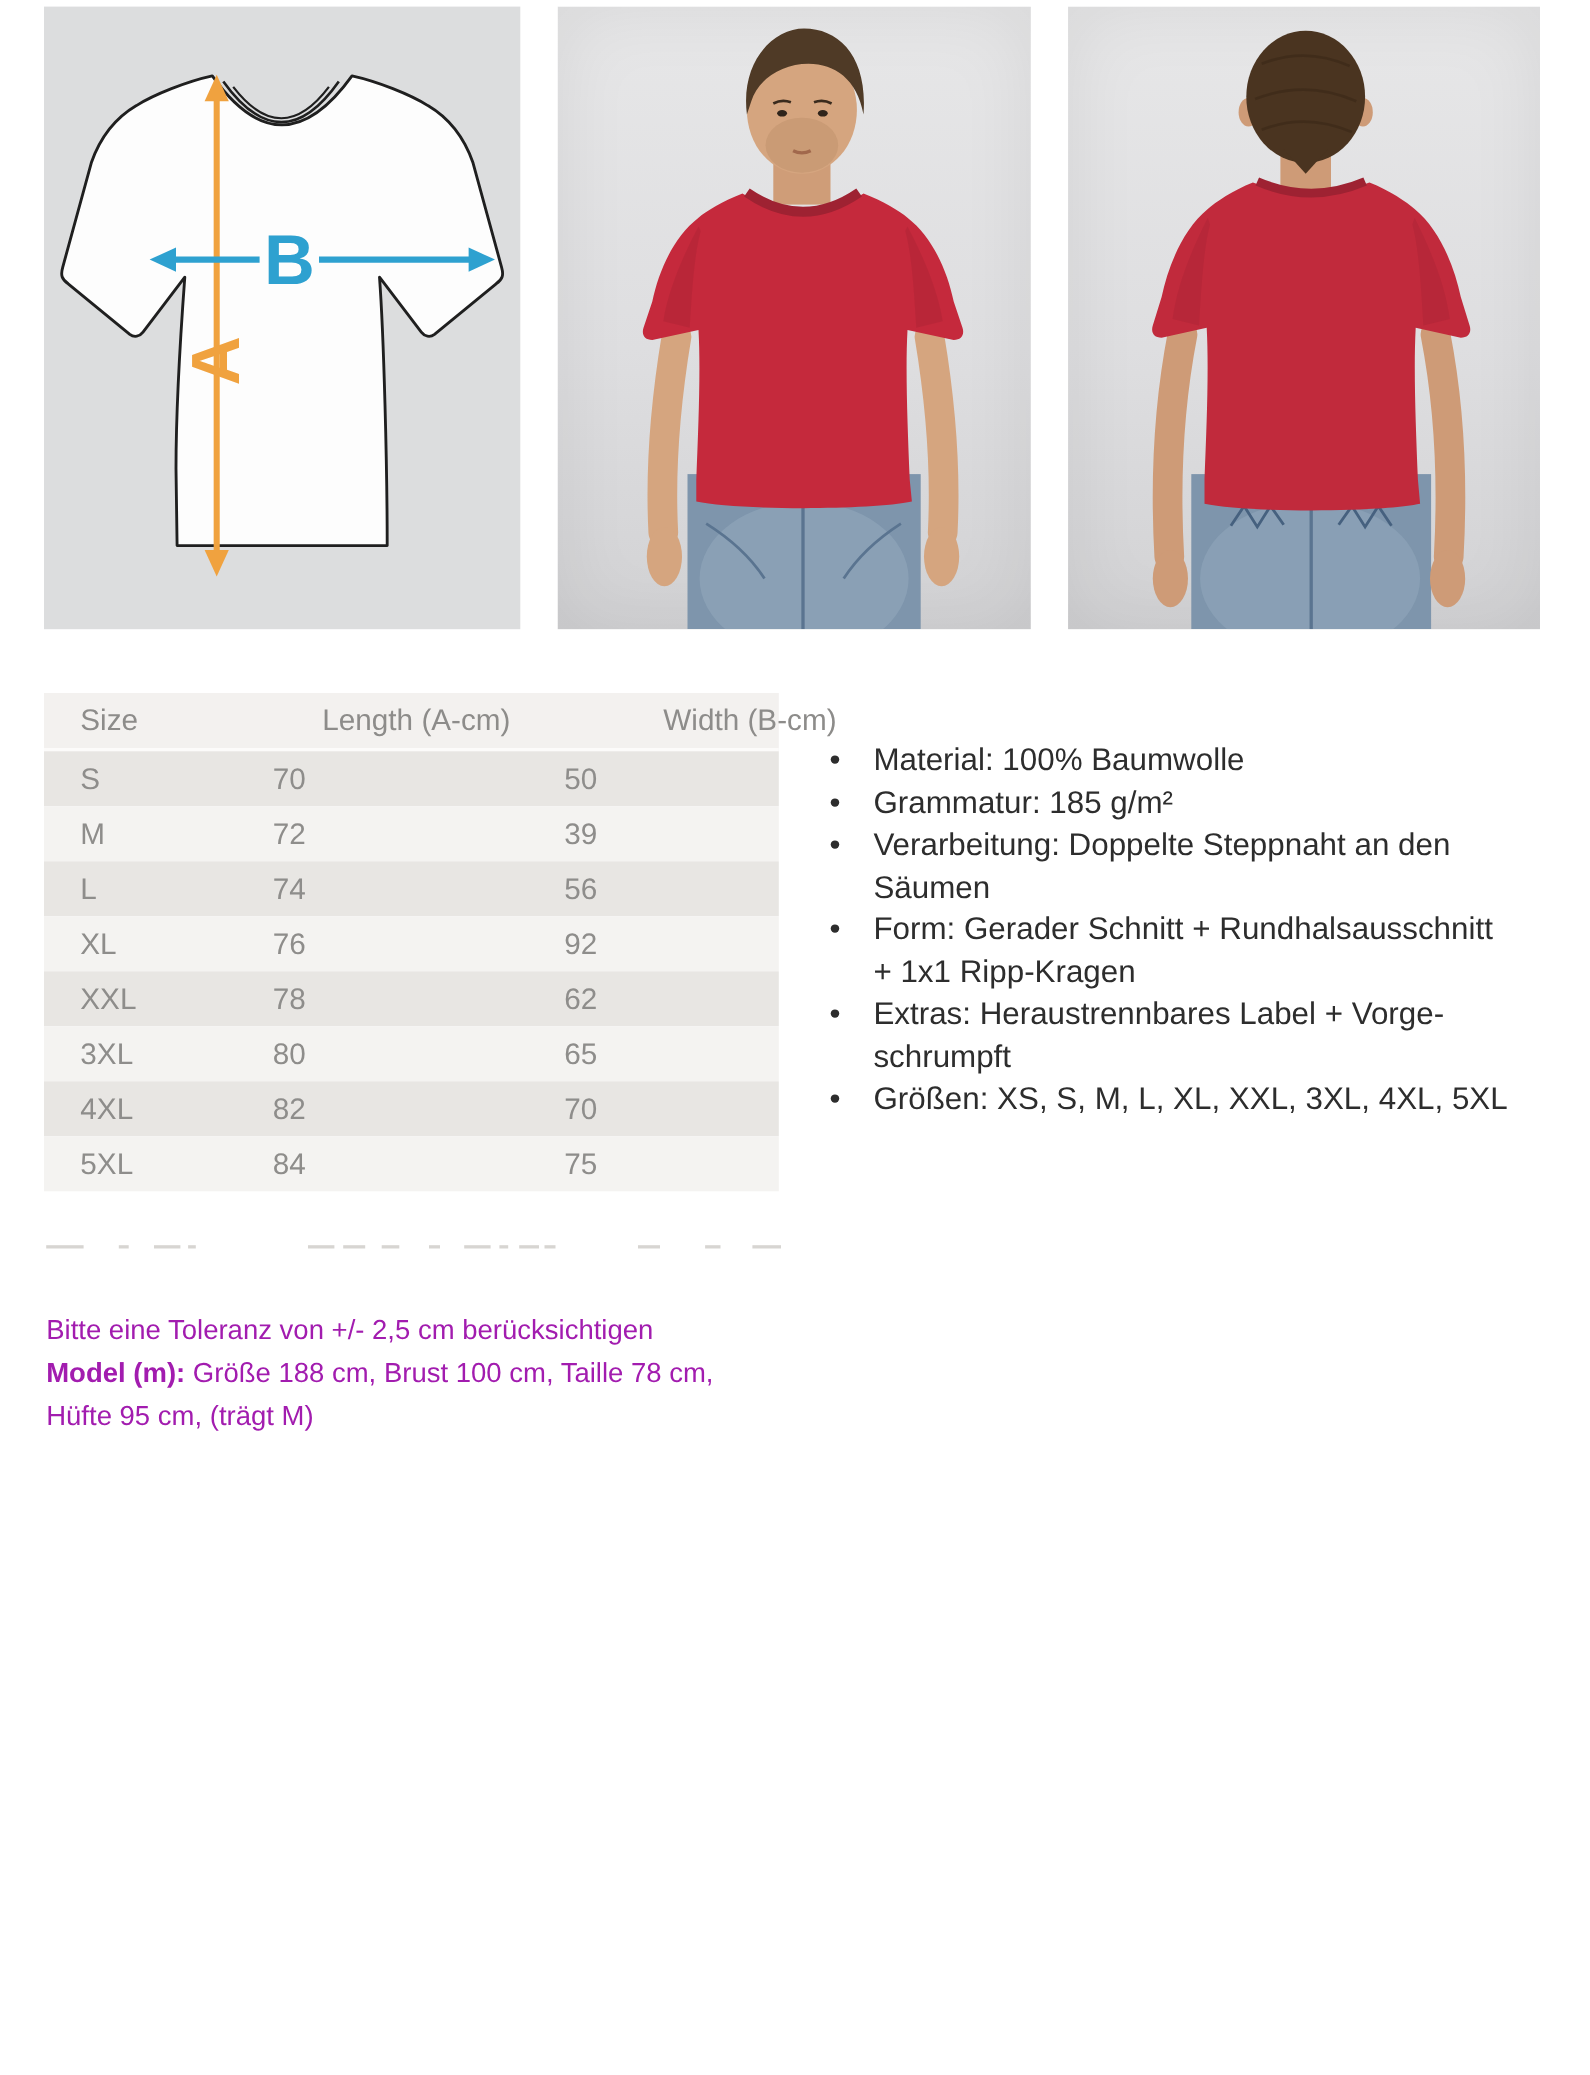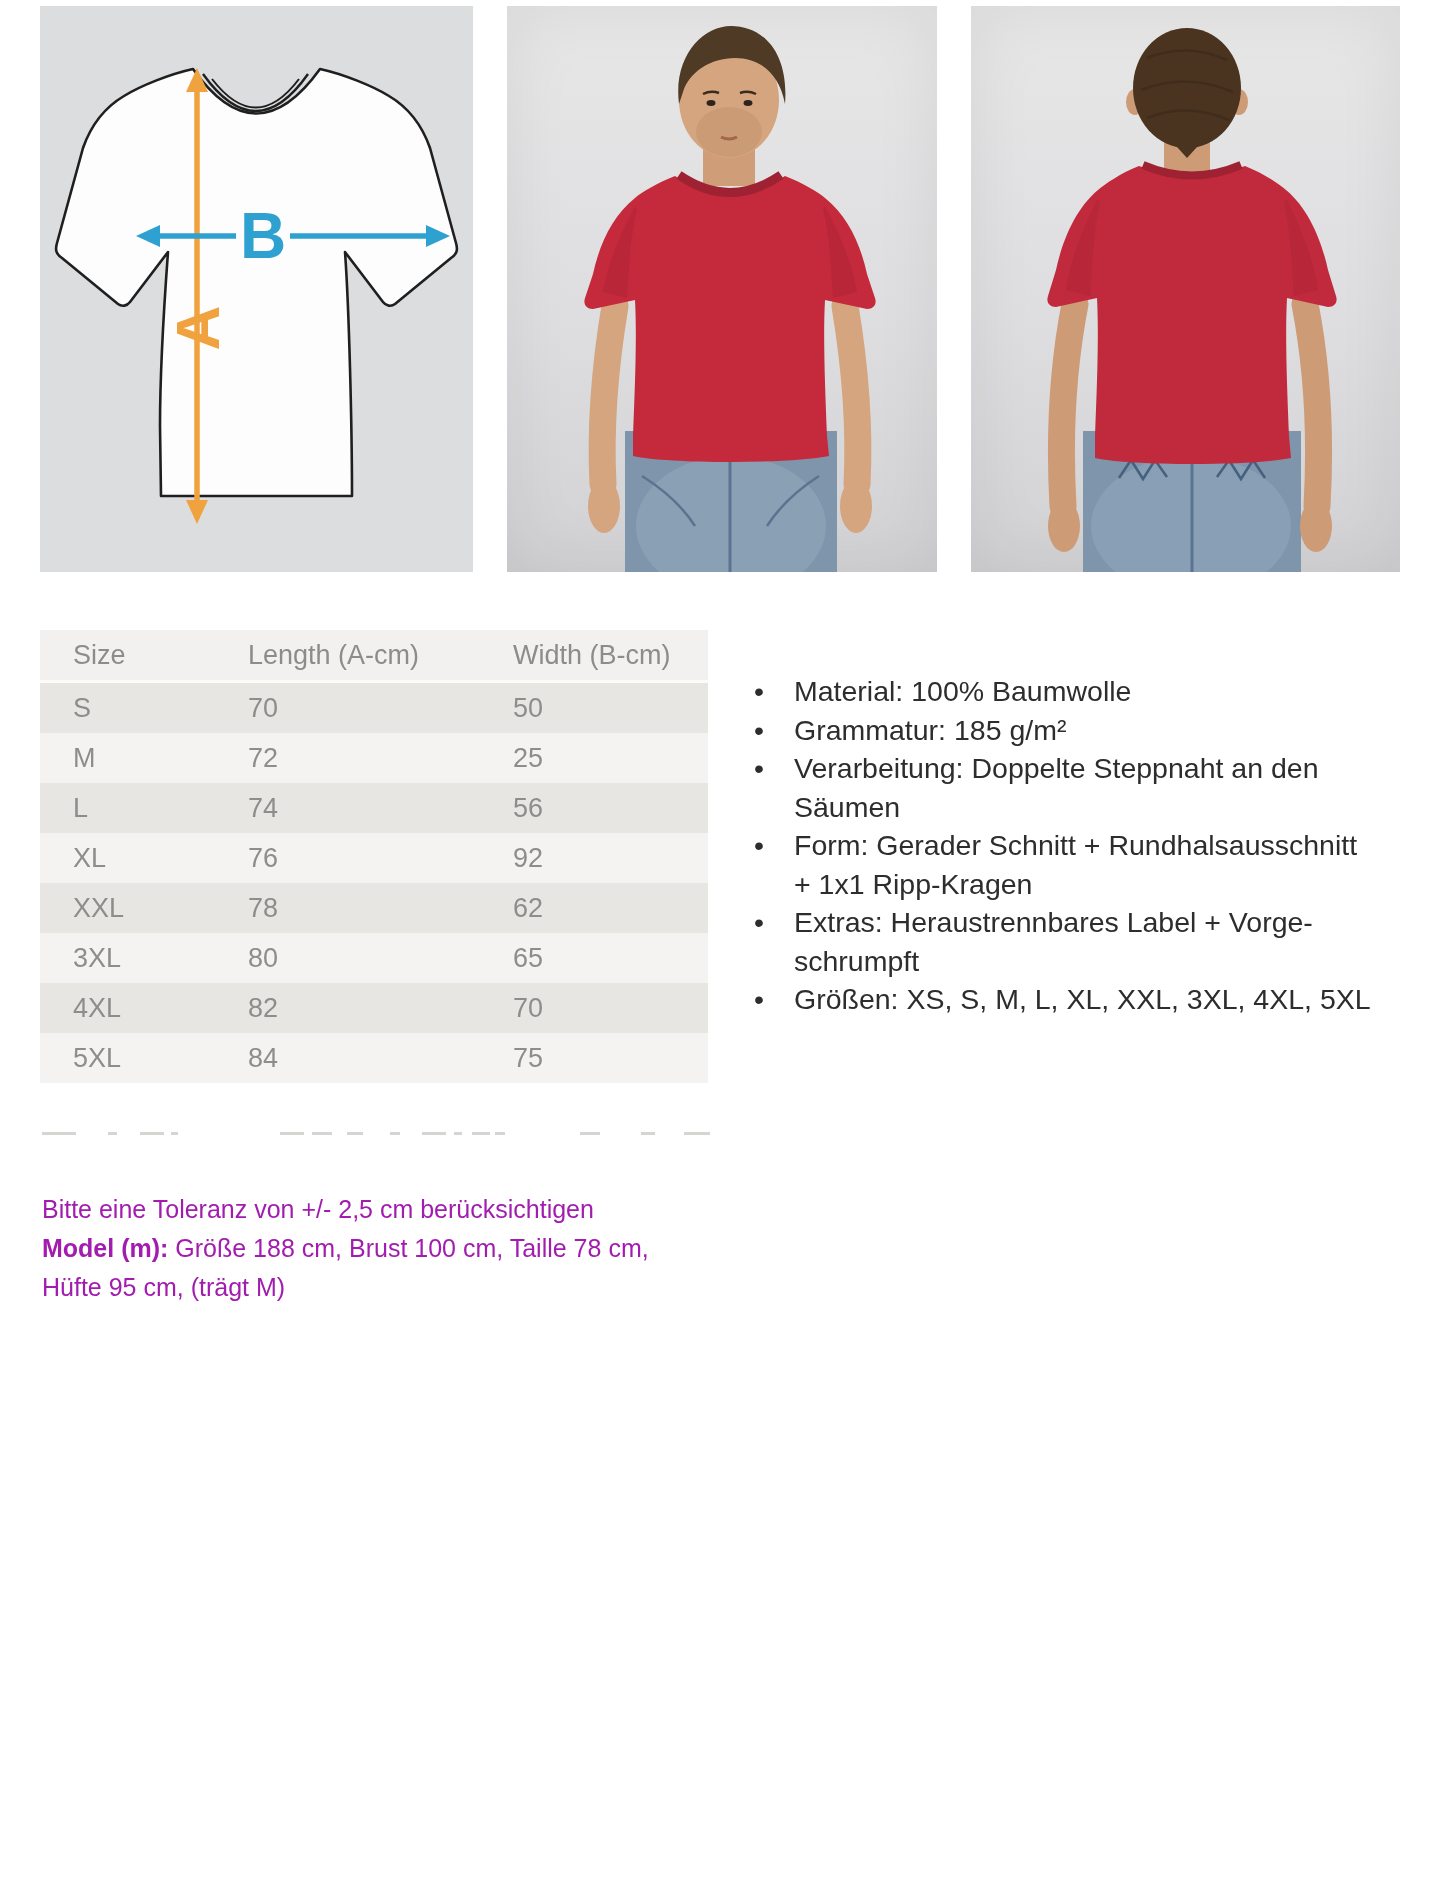--- a/index.html
+++ b/index.html
@@ -12,21 +12,21 @@
   .box-photo{background:linear-gradient(180deg,#e7e7e8 0%,#dedee0 55%,#d2d2d4 100%);
              box-shadow:inset 0 0 70px rgba(0,0,0,.07);}
   .box-front{left:507px;width:430px;}
   .box-back{left:971px;width:429px;}
   .imgbox svg{display:block;}
 
   
   .size-table{position:absolute;left:40px;top:630px;width:668px;}
   .t-row{display:grid;grid-template-columns:175px 265px 228px;height:50px;align-items:center;}
   .t-row>div{padding-left:33px;font-size:27px;color:#8e8d8b;}
-  .t-head{background:#f3f1ef;border-bottom:3px solid #fcfbfa;}
+  .t-head{background:#f3f1ef;border-bottom:3px solid #fcfbfa;gap:45px;}
   .t-head>div{color:#8d8c8a;}
   .t-body .t-row:nth-child(odd){background:#e8e6e3;}
   .t-body .t-row:nth-child(even){background:#f4f3f1;}
 
   
   .crop-strip{position:absolute;left:40px;top:1131px;width:668px;height:8px;}
   .crop-strip i{position:absolute;top:1px;height:3px;background:#d7d5d2;display:block;}
 
   
   .desc{position:absolute;left:750px;top:630px;width:662px;color:#2d2d2d;}
@@ -168,21 +168,21 @@
     </div>
     <div class="t-body">
       <div class="t-row">
           <div>S</div>
           <div>70</div>
           <div>50</div>
         </div>
       <div class="t-row">
           <div>M</div>
           <div>72</div>
-          <div>25</div>
+          <div>39</div>
         </div>
       <div class="t-row">
           <div>L</div>
           <div>74</div>
           <div>56</div>
         </div>
       <div class="t-row">
           <div>XL</div>
           <div>76</div>
           <div>92</div>

